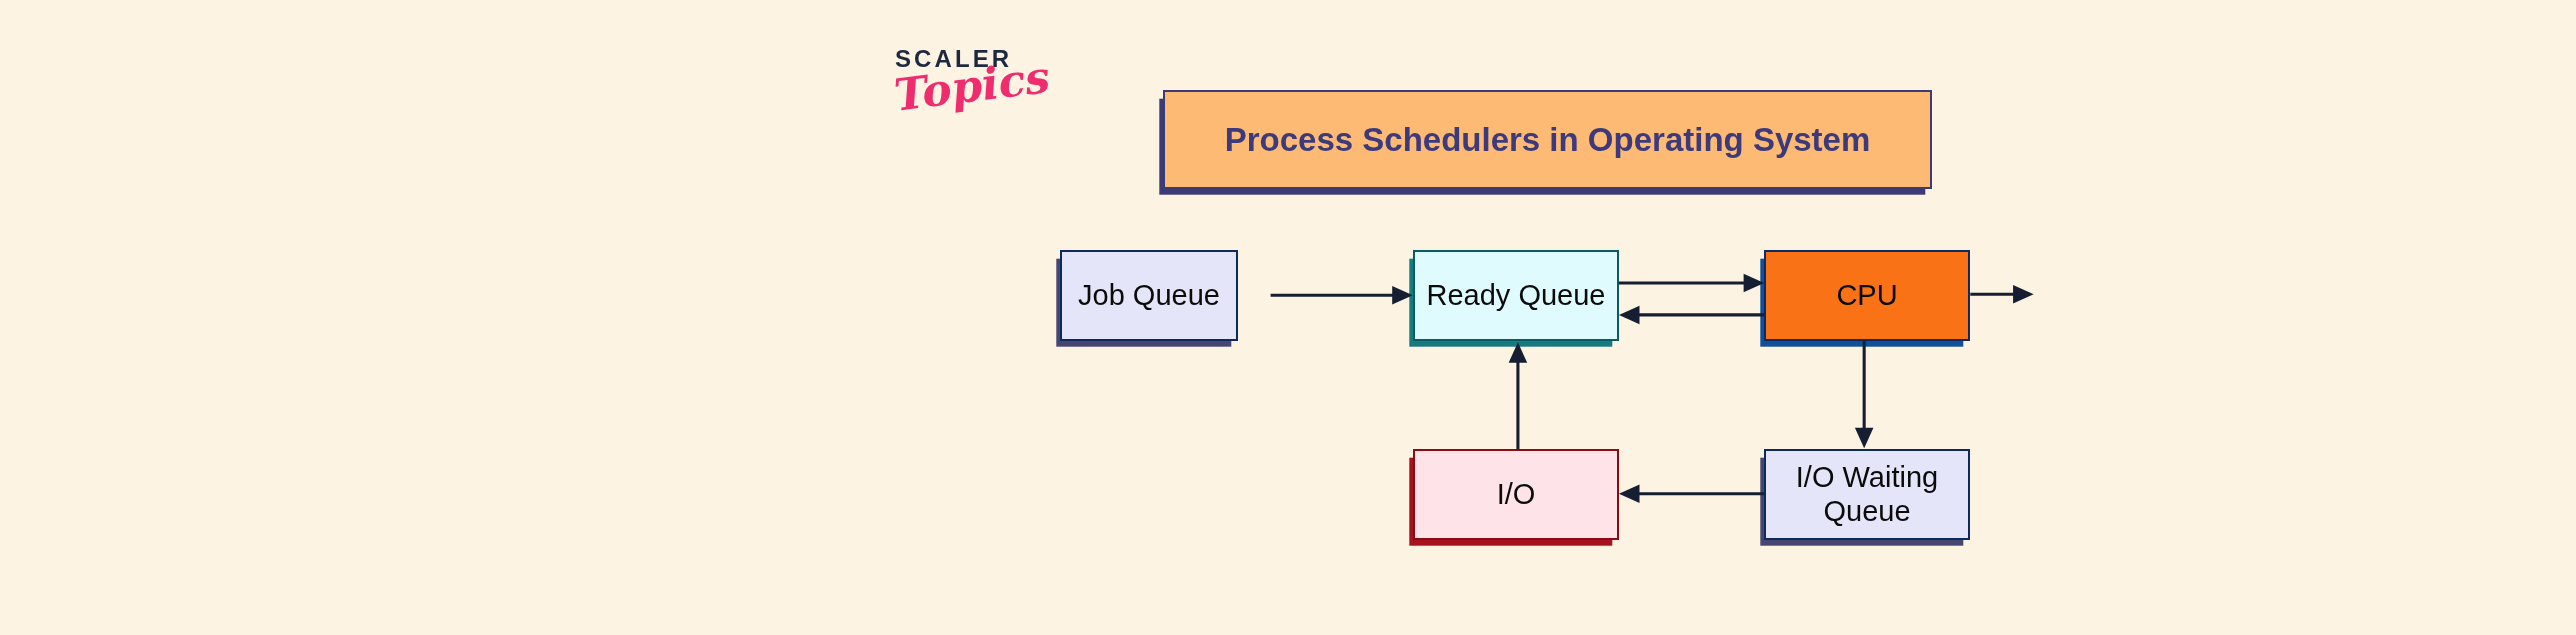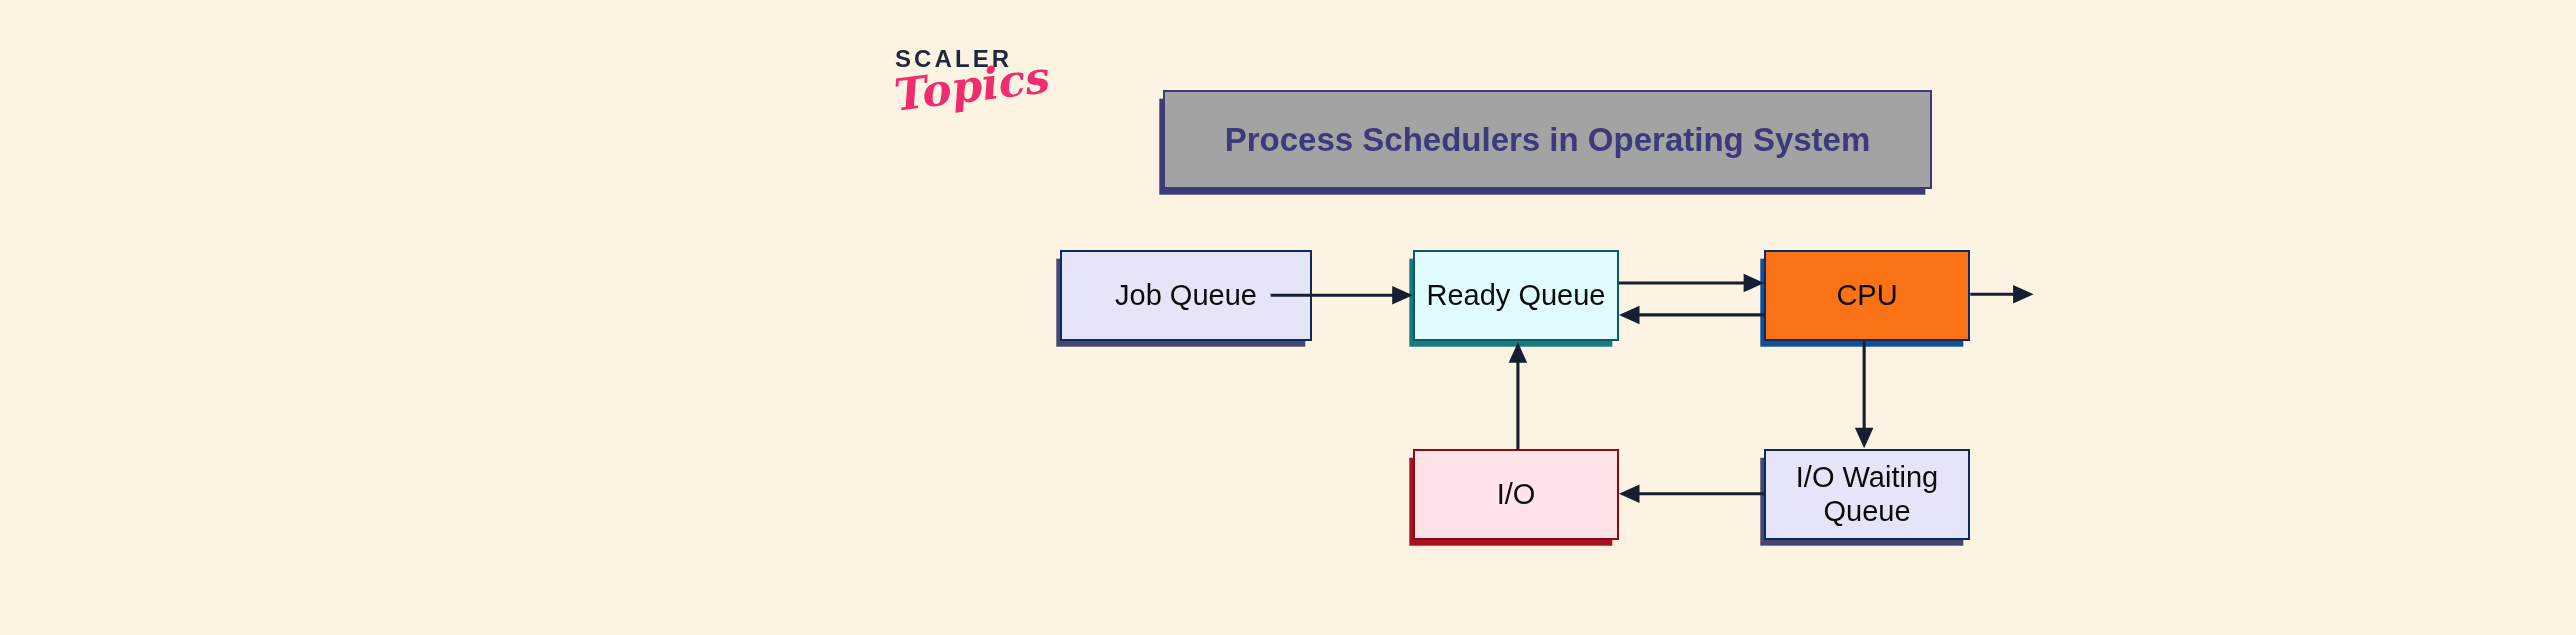--- a/index.html
+++ b/index.html
@@ -20,40 +20,40 @@
   .logo-topics{
     font-family:"DejaVu Serif",serif;
     font-style:italic;font-weight:bold;
     font-size:44px;color:#ee2c6e;line-height:1;
     transform:rotate(-7deg);transform-origin:left top;
     margin-top:3.1px;margin-left:-3.1px;
   }
   
   .title-box{
     position:absolute;left:1163px;top:90px;width:769px;height:99px;
-    background:#a3a3a3;
+    background:#fdba74;
     border:2.1px solid #3d3b76;
     box-shadow:-5.2px 7.2px 0 -1.5px #3d3b76;
     box-sizing:border-box;
     display:flex;align-items:center;justify-content:center;
   }
   .title-text{
     color:#3d3a7c;font-weight:bold;font-size:33px;
     letter-spacing:0px;white-space:nowrap;
   }
   
   .node{
     position:absolute;box-sizing:border-box;
     display:flex;align-items:center;justify-content:center;
     text-align:center;
     font-size:29px;color:#0b0b0b;line-height:1.15;
     border-style:solid;border-width:2.1px;
     padding:0 5.2px;
   }
-  .node-job     {left:1060px;top:250px;width:252px;height:91px;
+  .node-job     {left:1060px;top:250px;width:178px;height:91px;
                  background:#e5e5f9;border-color:#0d2a5e;
                  box-shadow:-5.2px 7.2px 0 -1.5px #474672;}
   .node-ready   {left:1413px;top:250px;width:206px;height:91px;
                  background:#e0fbfd;border-color:#0a5b63;
                  box-shadow:-5.2px 7.2px 0 -1.5px #187a81;}
   .node-cpu     {left:1764px;top:250px;width:206px;height:91px;
                  background:#f97316;border-color:#0d2a63;
                  box-shadow:-5.2px 7.2px 0 -1.5px #10509b;}
   .node-io      {left:1413px;top:449px;width:206px;height:91px;
                  background:#fee3e9;border-color:#8c0a14;

